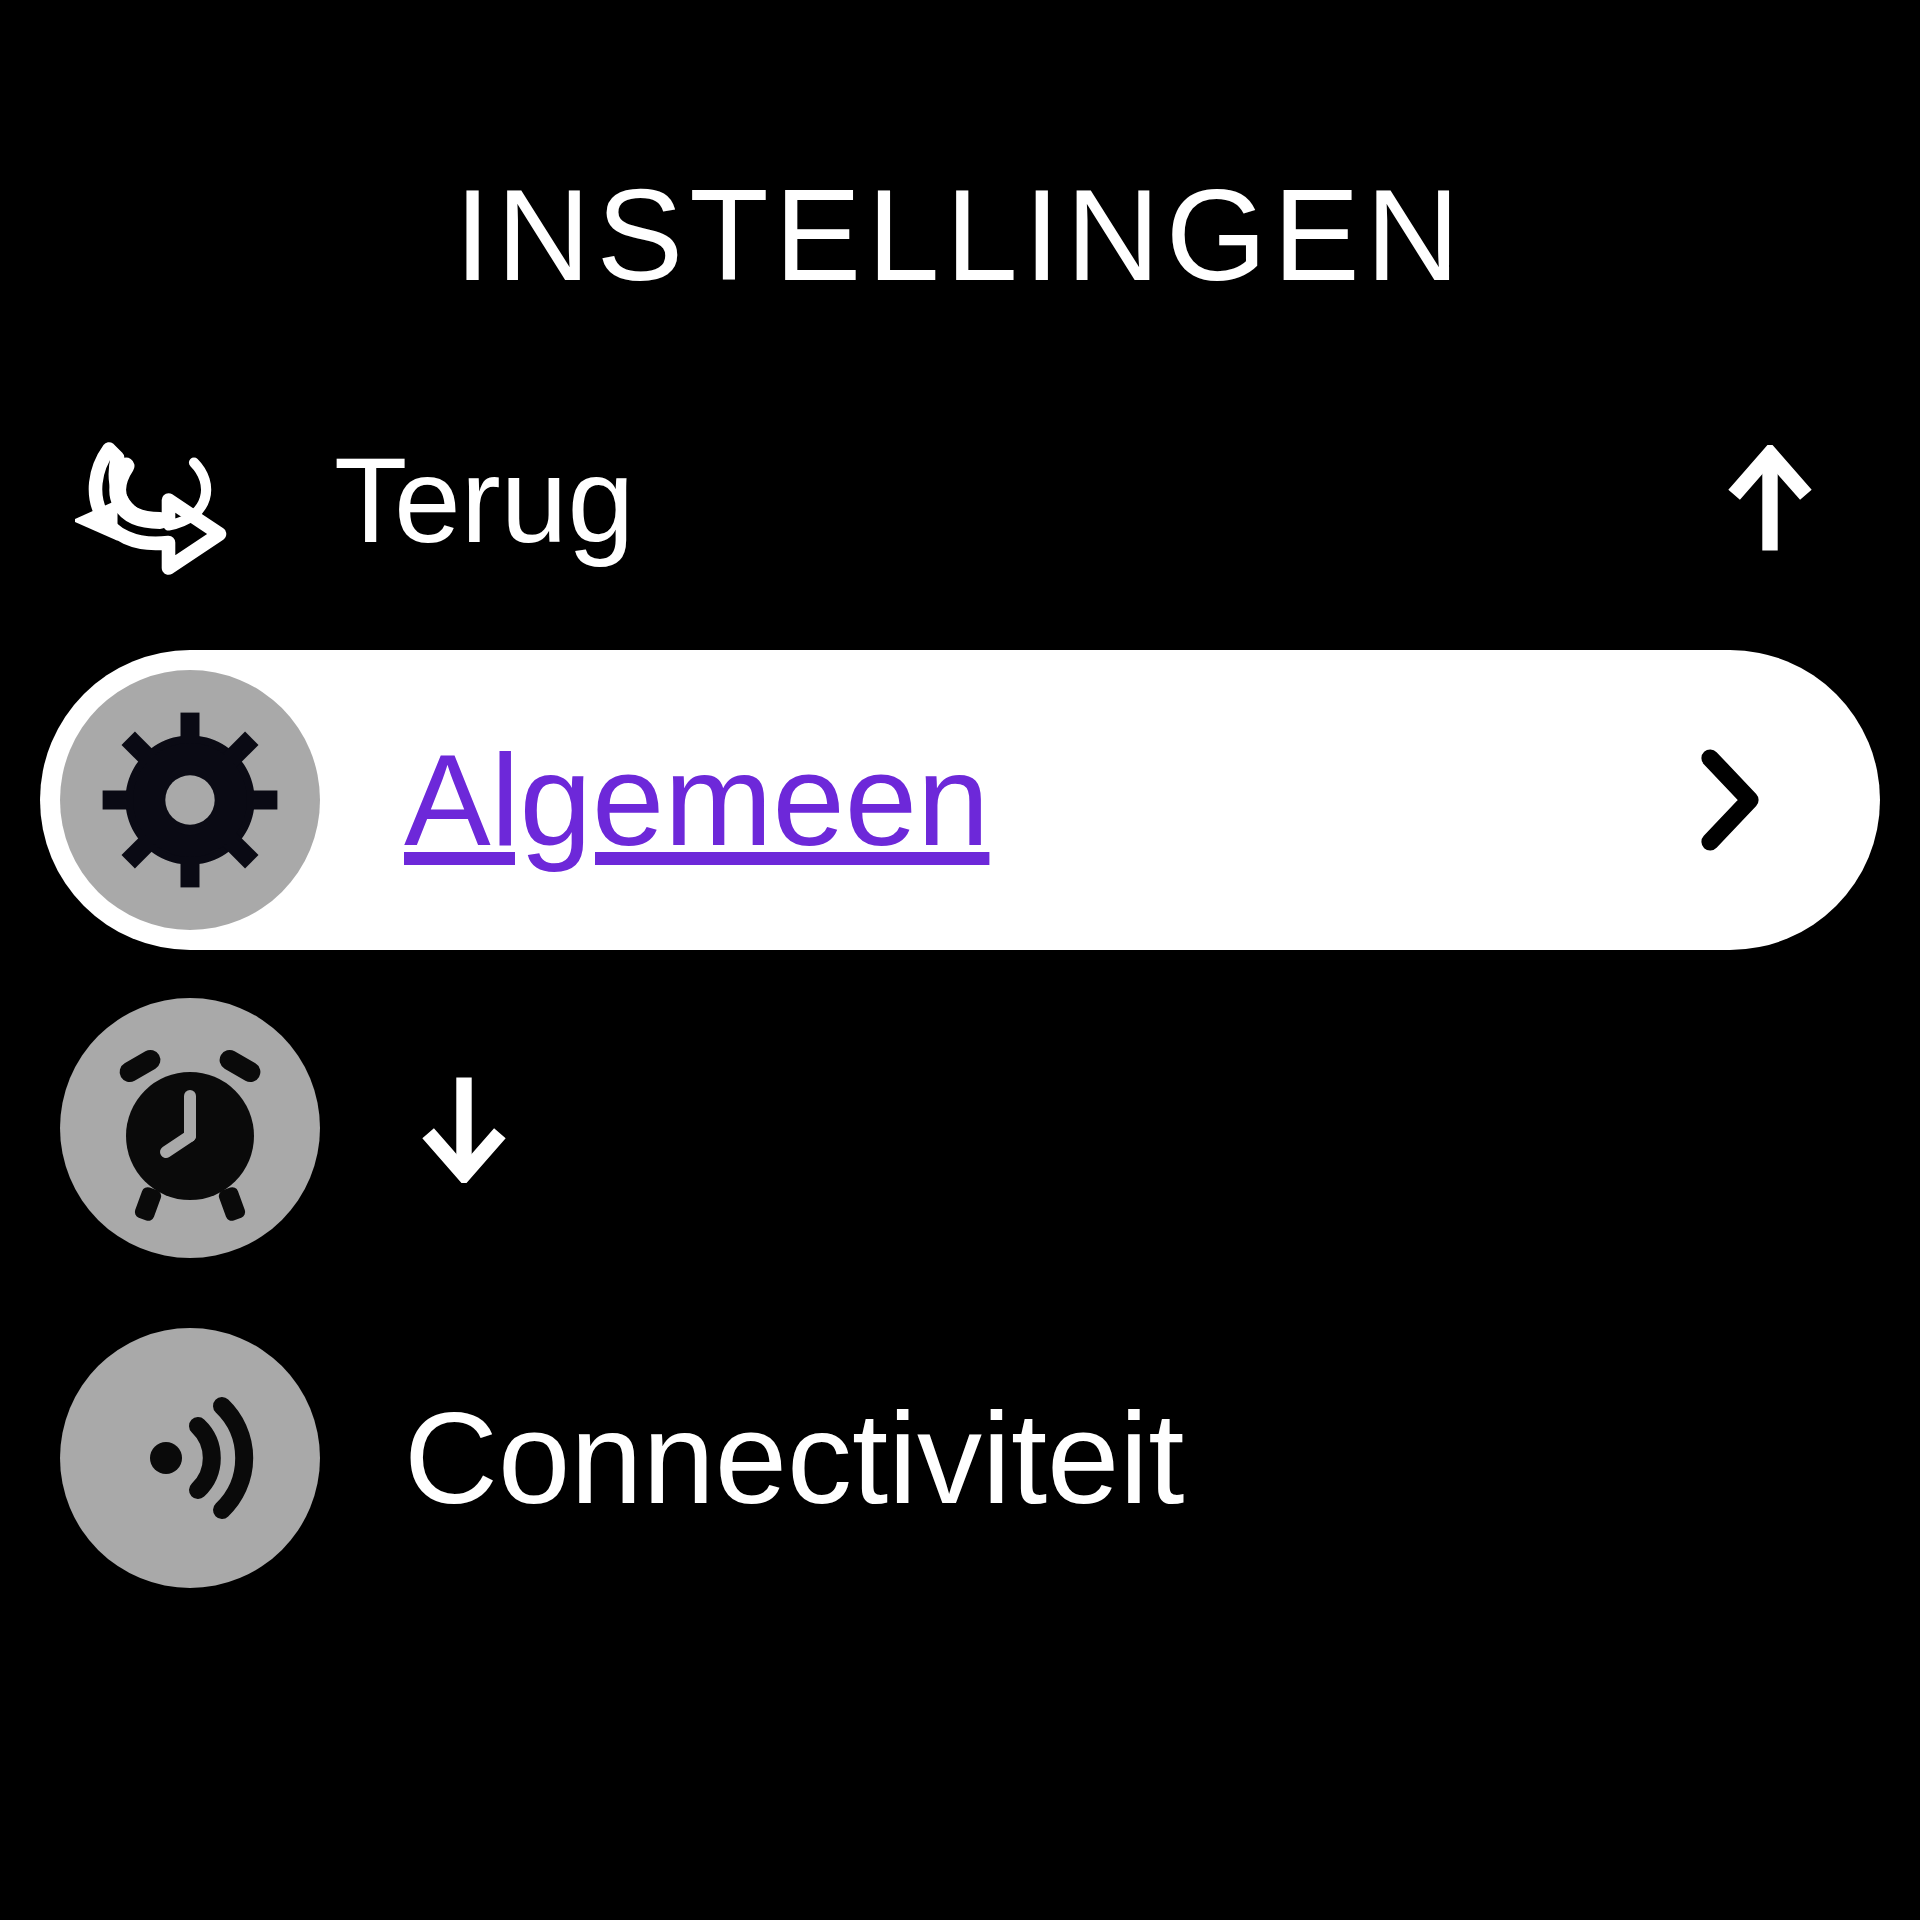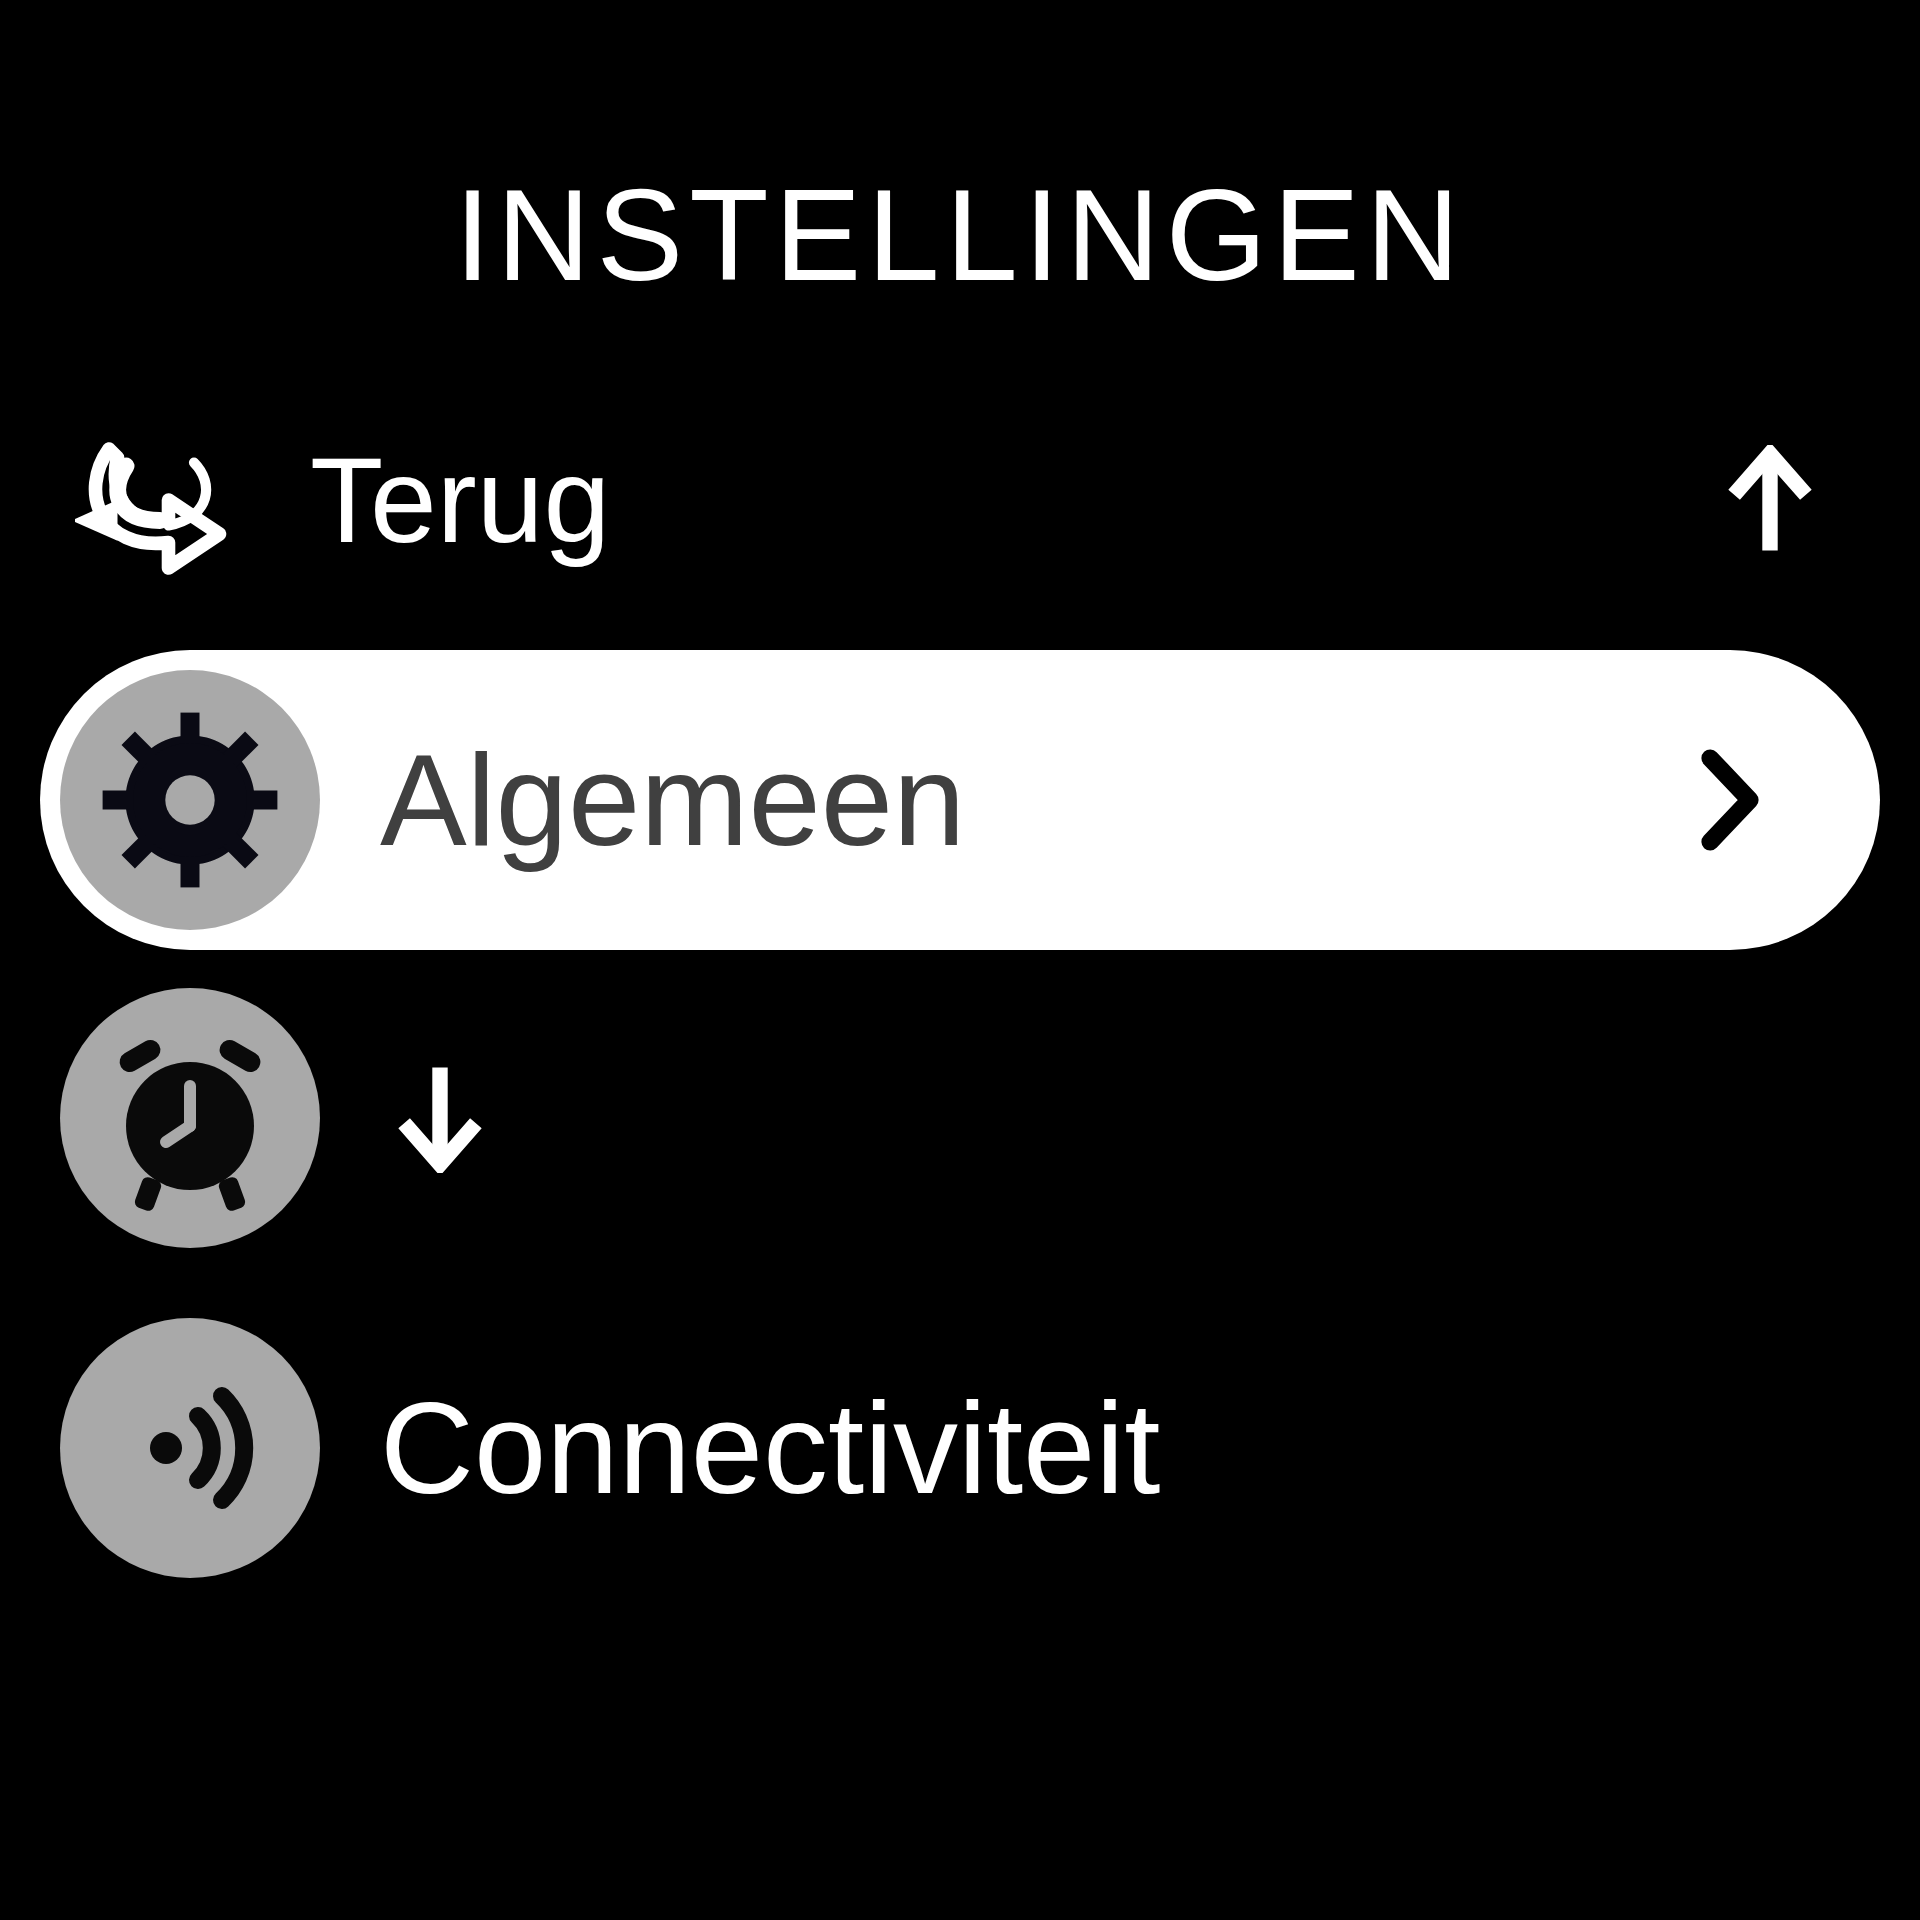--- a/index.html
+++ b/index.html
@@ -27,28 +27,30 @@
     margin-bottom: 70px;
   }
   .row {
     display: flex;
     align-items: center;
     height: 300px;
     padding-left: 60px;
     padding-right: 90px;
     box-sizing: border-box;
     position: relative;
+    gap: 24px;
   }
   .row.back { height: 240px; }
   .row.selected {
     background: #fff;
-    color: #404040;
+    color: #6d28d9;
     border-radius: 160px;
-    margin: 30px 40px 18px 40px;
+    margin: 30px 40px 28px 40px;
     padding-left: 20px;
+    text-decoration: underline;
   }
   .icon-wrap {
     width: 260px;
     height: 260px;
     border-radius: 50%;
     background: #a9a9a9;
     display: flex;
     align-items: center;
     justify-content: center;
     flex-shrink: 0;

